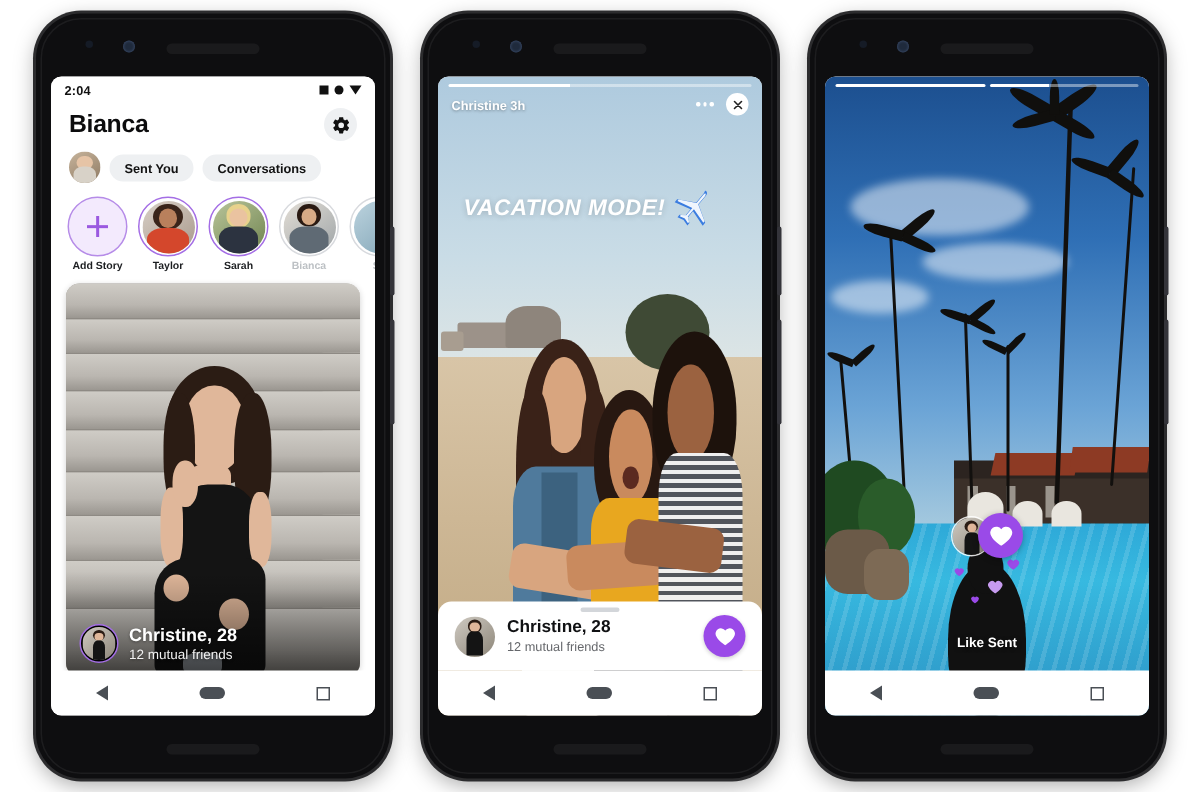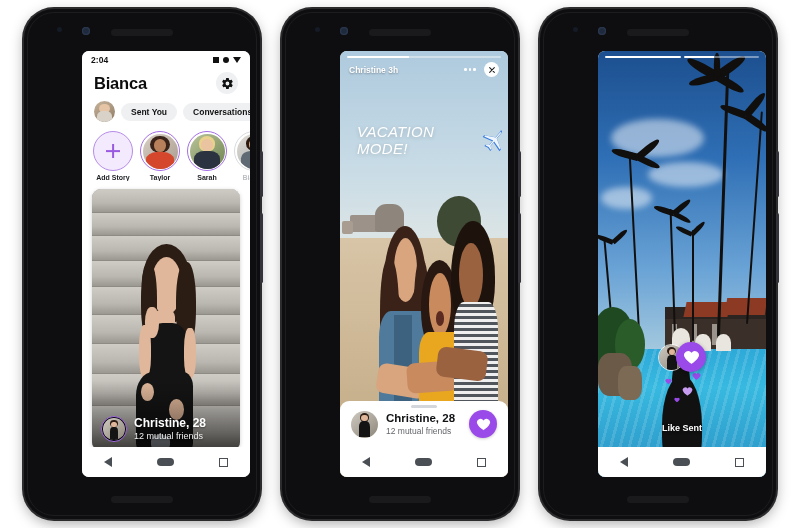--- a/index.html
+++ b/index.html
@@ -50,21 +50,20 @@
   .side-btn { position:absolute; right:-3px; width:3px; border-radius:2px; background:#34343a; }
   .side-btn.power { top:142px; height:46px; }
   .side-btn.vol { top:204px; height:70px; }
 
   .screen {
     position:absolute;
     top:42px; left:10px; right:10px; bottom:42px;
     border-radius:7px;
     overflow:hidden;
     background:#fff;
-    margin-left:48px;
   }
 
   
   .statusbar {
     height:18px; display:flex; align-items:center; justify-content:space-between;
     padding:0 9px; background:#fff;
   }
   .status-time { font-size:8.5px; font-weight:700; color:#111; letter-spacing:.1px; }
   .status-icons { display:flex; align-items:center; gap:4px; }
   .si-sq { width:6px; height:6px; background:#111; }
@@ -157,21 +156,21 @@
     width:15px;height:15px;border-radius:50%;background:#fff;
     display:flex;align-items:center;justify-content:center;
   }
   .close-btn svg { width:8px;height:8px;display:block; }
 
   .vac-text {
     position:absolute; top:72px; left:17px; z-index:5;
     display:flex; align-items:center; gap:5px;
   }
   .vac-label {
-    font-size:15px; font-weight:400; color:#fff; letter-spacing:.3px;
+    font-size:15px; font-weight:700; color:#fff; letter-spacing:.3px;
     font-style:italic; text-shadow:0 1px 4px rgba(0,0,0,.2);
   }
   .plane { width:30px; height:30px; }
 
   .bottom-card {
     position:absolute; left:0; right:0; bottom:30px; z-index:7;
     background:#fff; border-radius:9px 9px 0 0;
     padding:9px 11px; display:flex; align-items:center; gap:8px;
   }
   .bc-handle {

